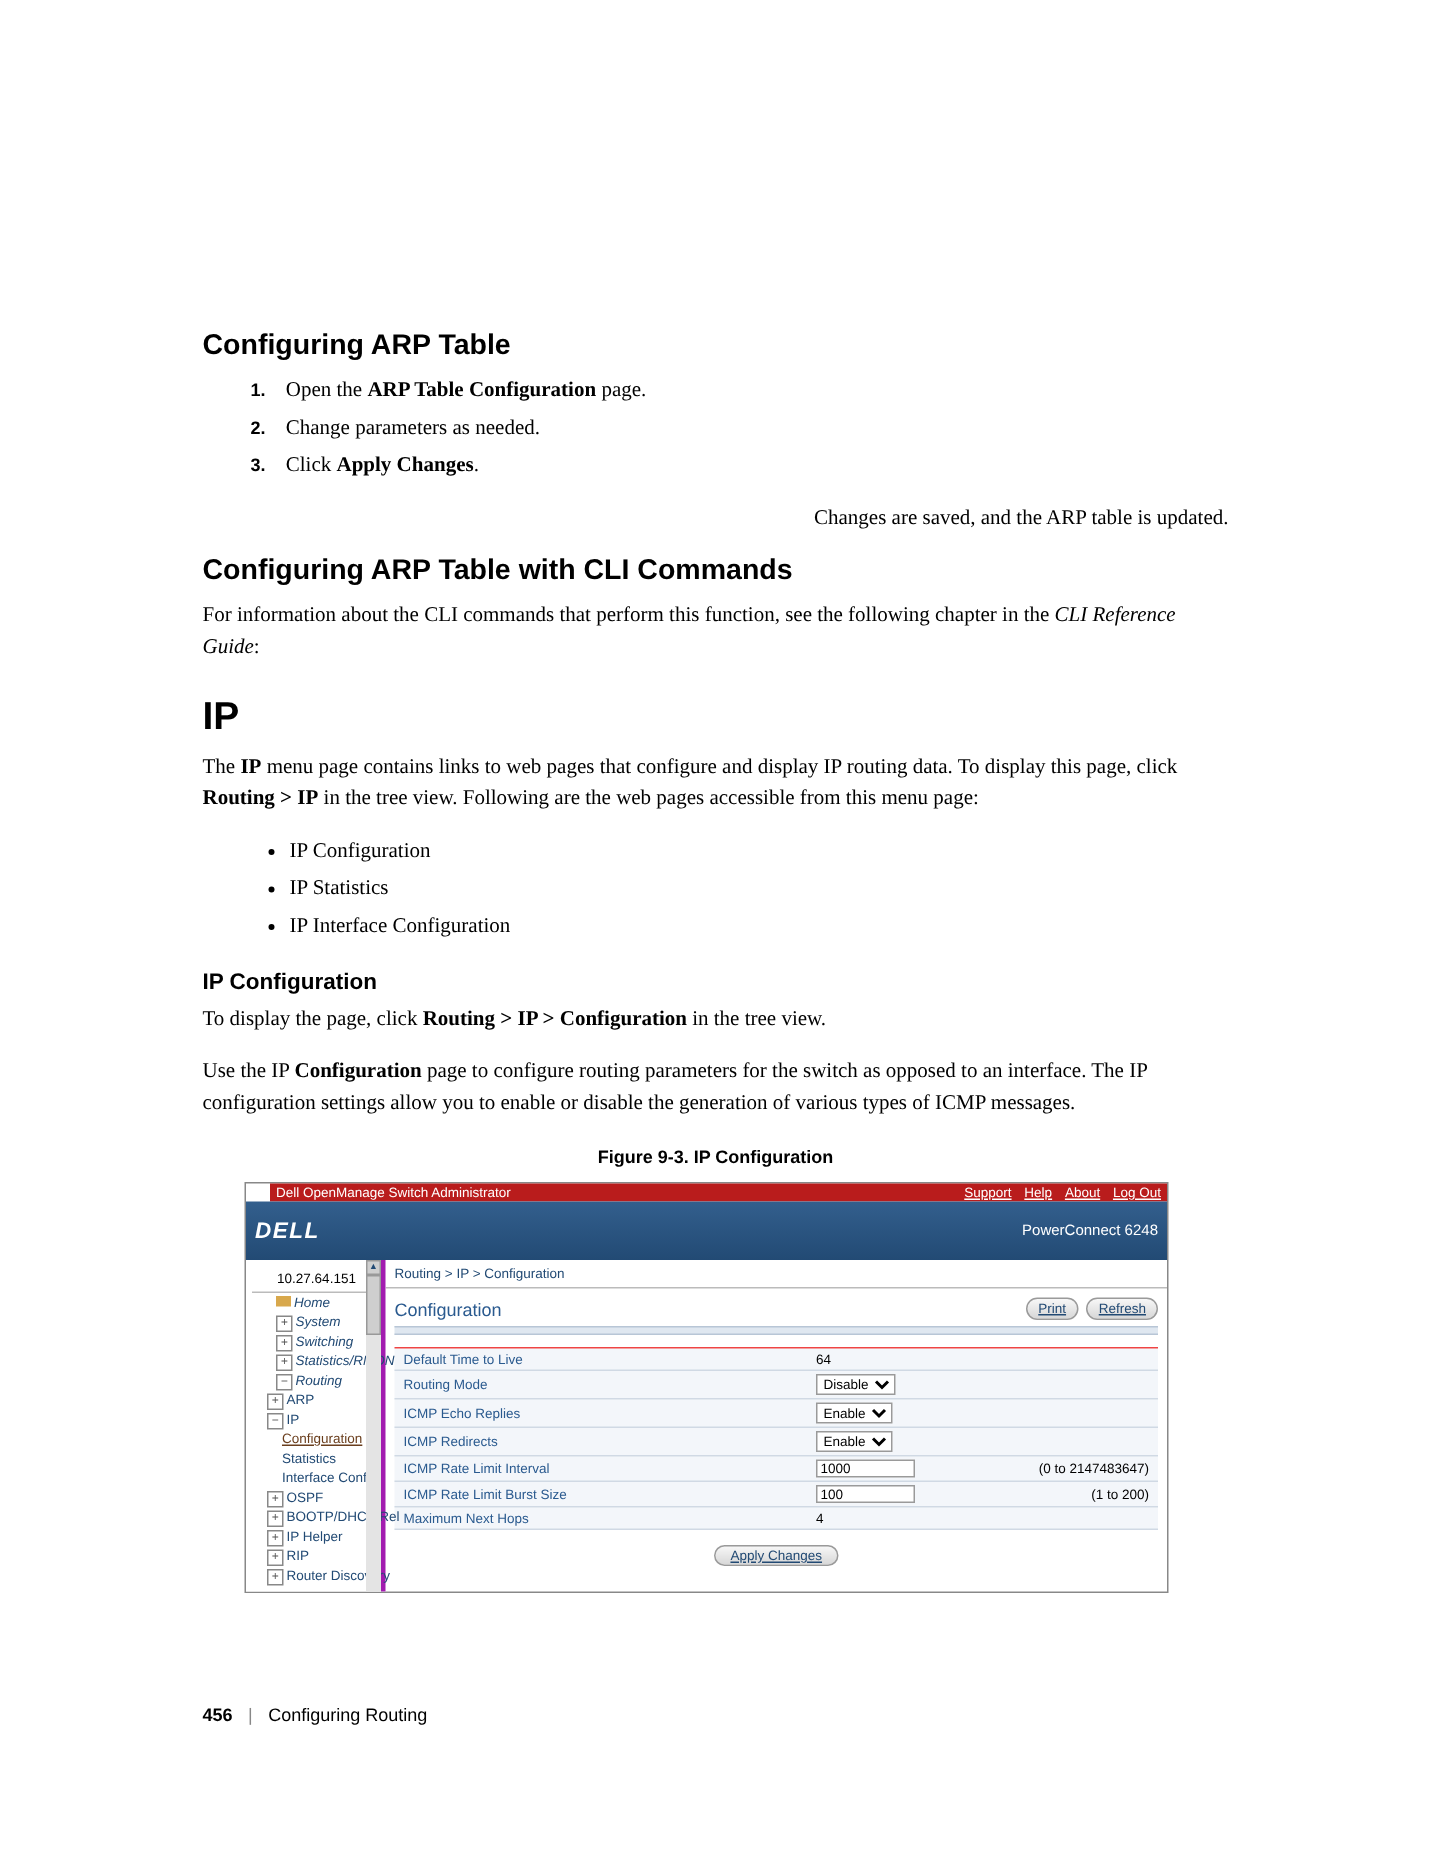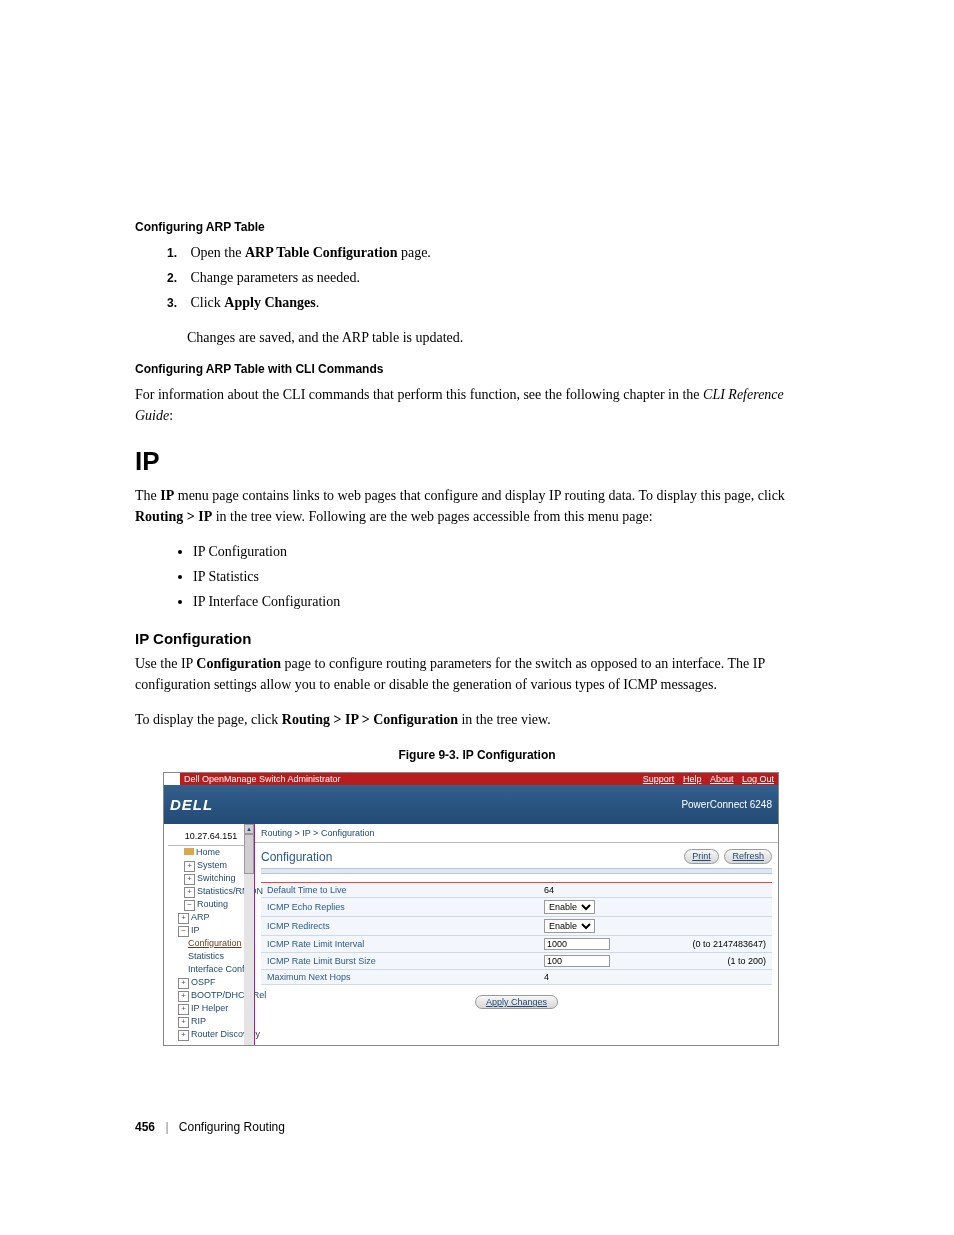--- a/index.html
+++ b/index.html
@@ -10,21 +10,21 @@
     color: #000;
     background: #fff;
     width: 954px;
   }
   .page {
     padding: 220px 135px 60px 135px;
   }
   .section-head {
     font-family: Arial, Helvetica, sans-serif;
     font-weight: bold;
-    font-size: 12px;
+    font-size: 19px;
     margin: 0 0 8px 0;
   }
   ol.numbered {
     list-style: none;
     padding: 0;
     margin: 0 0 14px 32px;
   }
   ol.numbered li {
     margin: 4px 0;
     line-height: 1.5;
@@ -35,20 +35,21 @@
     font-size: 12px;
     display: inline-block;
     width: 20px;
   }
   .body-p {
     margin: 6px 0 14px 0;
     line-height: 1.5;
   }
   .body-p.indent-after-list {
     margin-left: 52px;
+    text-align: right;
   }
   .italic {
     font-style: italic;
   }
   ul.bullets {
     list-style: disc;
     padding-left: 58px;
     margin: 6px 0 18px 0;
   }
   ul.bullets li {
@@ -114,21 +115,21 @@
     font-size: 15px;
     letter-spacing: 1px;
     font-style: italic;
   }
   .shot .body {
     display: flex;
     min-height: 198px;
   }
   .shot .tree {
     width: 86px;
-    border-right: 1px solid #a21caf;
+    border-right: 3px solid #a21caf;
     background: #fff;
     position: relative;
     padding: 4px 0 4px 4px;
     color: #224a74;
     font-size: 9px;
     line-height: 13px;
   }
   .shot .tree .scroll {
     position: absolute;
     top: 0; right: 0; width: 10px; height: 100%;
@@ -157,21 +158,21 @@
     font-size: 9px;
     color: #000;
     padding: 2px 0;
     border-bottom: 1px solid #bbb;
   }
   .shot .tree .pm {
     display:inline-block;width:9px;height:9px;border:1px solid #888;
     font-size:8px;line-height:8px;text-align:center;margin-right:2px;
     color:#555;background:#fff;
   }
-  .shot .tree .ind1 { padding-left: 16px; }
+  .shot .tree .ind1 { padding-left: 16px; font-style: italic; }
   .shot .tree .ind2 { padding-left: 10px; }
   .shot .tree .ind3 { padding-left: 20px; }
   .shot .tree .home-icon {
     display:inline-block;width:10px;height:7px;background:#d8a84c;margin-right:2px;
   }
   .shot .main {
     flex: 1;
     padding: 0;
   }
   .shot .crumb {
@@ -299,24 +300,24 @@
     <span>The </span><b>IP</b><span> menu page contains links to web pages that configure and display IP routing data. To display this page, click </span><b>Routing &gt; IP</b><span> in the tree view. Following are the web pages accessible from this menu page:</span>
   </p>
   <ul class="bullets">
     <li>IP Configuration</li>
     <li>IP Statistics</li>
     <li>IP Interface Configuration</li>
   </ul>
 
   <h2 class="mid">IP Configuration</h2>
   <p class="body-p">
-    <span>Use the IP </span><b>Configuration</b><span> page to configure routing parameters for the switch as opposed to an interface. The IP configuration settings allow you to enable or disable the generation of various types of ICMP messages.</span>
+    <span>To display the page, click </span><b>Routing &gt; IP &gt; Configuration</b><span> in the tree view.</span>
   </p>
   <p class="body-p">
-    <span>To display the page, click </span><b>Routing &gt; IP &gt; Configuration</b><span> in the tree view.</span>
+    <span>Use the IP </span><b>Configuration</b><span> page to configure routing parameters for the switch as opposed to an interface. The IP configuration settings allow you to enable or disable the generation of various types of ICMP messages.</span>
   </p>
 
   <div class="fig-caption">Figure 9-3.    IP Configuration</div>
 
   <div class="shot">
     <div class="topbar">
       <span>Dell OpenManage Switch Administrator</span>
       <span class="links">
         <span>Support</span>
         <span>Help</span>
@@ -362,20 +363,27 @@
         </div>
         <div class="tabline"></div>
         <table class="cfg">
           <tbody>
               <tr>
             <td>Default Time to Live</td>
             <td class="val">64</td>
             <td class="hint"></td>
           </tr>
           <tr>
+            <td>Routing Mode</td>
+            <td class="val">
+              <select class="small"><option>Disable</option></select>
+            </td>
+            <td class="hint"></td>
+          </tr>
+          <tr>
             <td>ICMP Echo Replies</td>
             <td class="val">
               <select class="small"><option>Enable</option></select>
             </td>
             <td class="hint"></td>
           </tr>
           <tr>
             <td>ICMP Redirects</td>
             <td class="val">
               <select class="small"><option>Enable</option></select>

